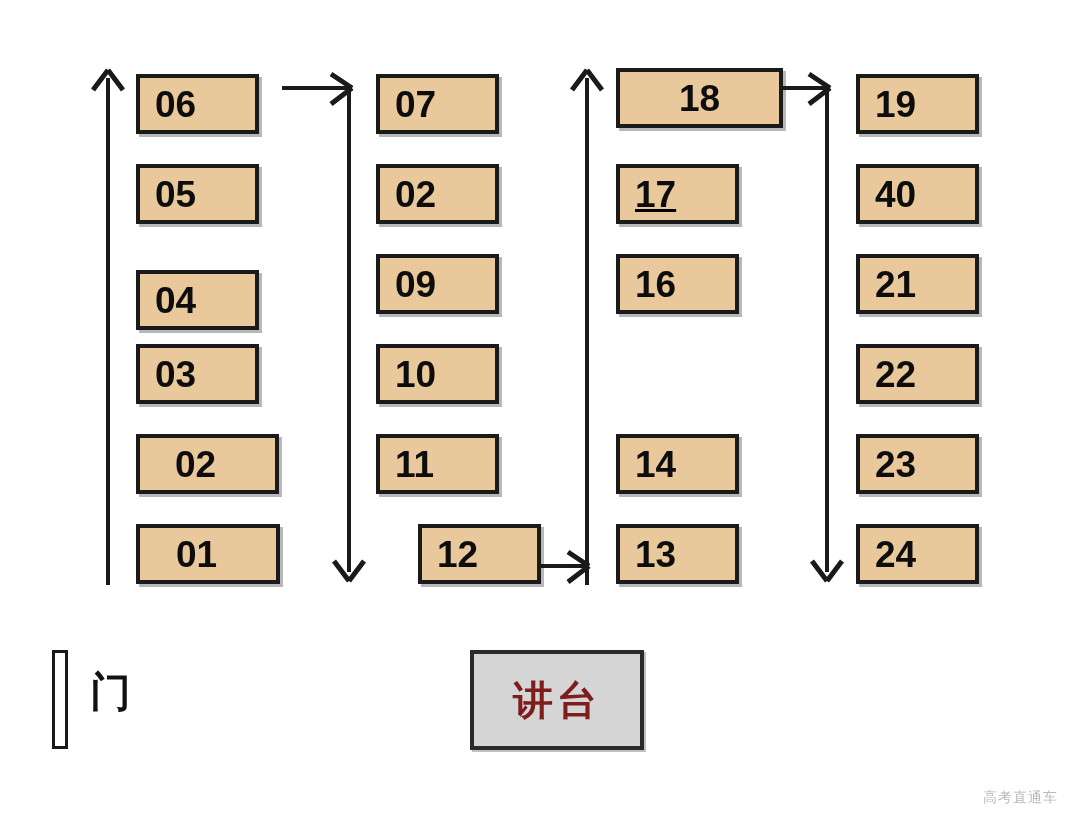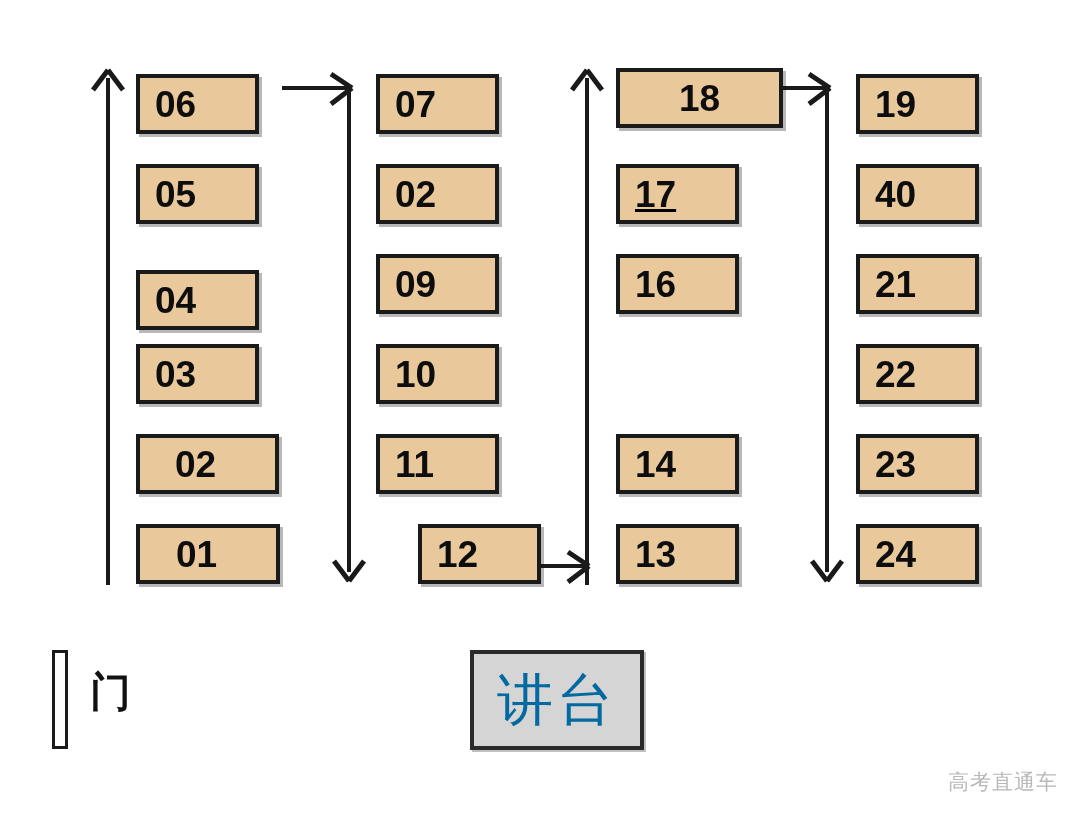--- a/index.html
+++ b/index.html
@@ -81,34 +81,34 @@
     height: 92px;
     background: #d5d5d5;
     border: 4px solid #2a2a2a;
     box-sizing: content-box;
     box-shadow: 2px 2px 0 rgba(30,30,30,0.28);
     display: flex;
     align-items: center;
     justify-content: center;
   }
   .podium-label {
-    font-size: 56px;
-    font-weight: normal;
-    color: #0369a1;
+    font-size: 40px;
+    font-weight: bold;
+    color: #7f1d1d;
     letter-spacing: 4px;
     line-height: 1;
     font-family: "Liberation Sans", "DejaVu Sans", sans-serif;
   }
 
   
   .watermark {
     position: absolute;
     right: 22px;
-    bottom: 24px;
-    font-size: 21px;
+    bottom: 13px;
+    font-size: 14px;
     color: #b9b9b9;
     letter-spacing: 1px;
     font-family: "Liberation Sans", "DejaVu Sans", sans-serif;
   }
 </style>
 </head>
 <body>
 
 <div id="root">
 

